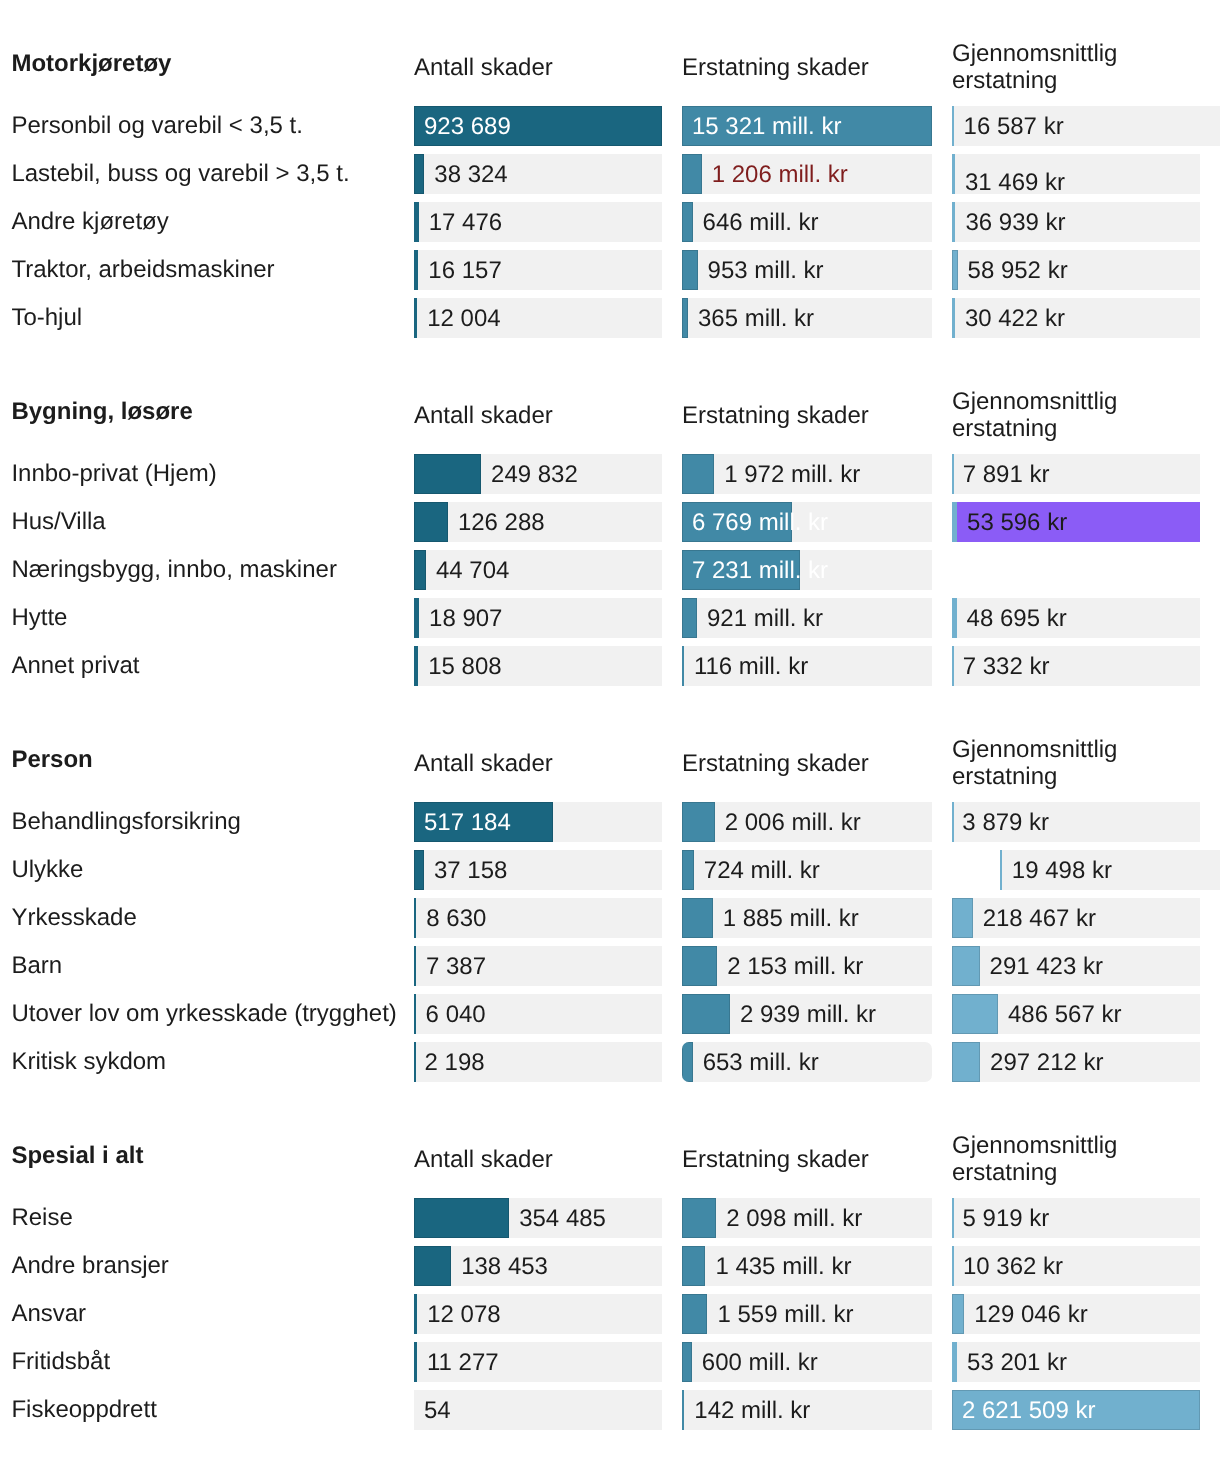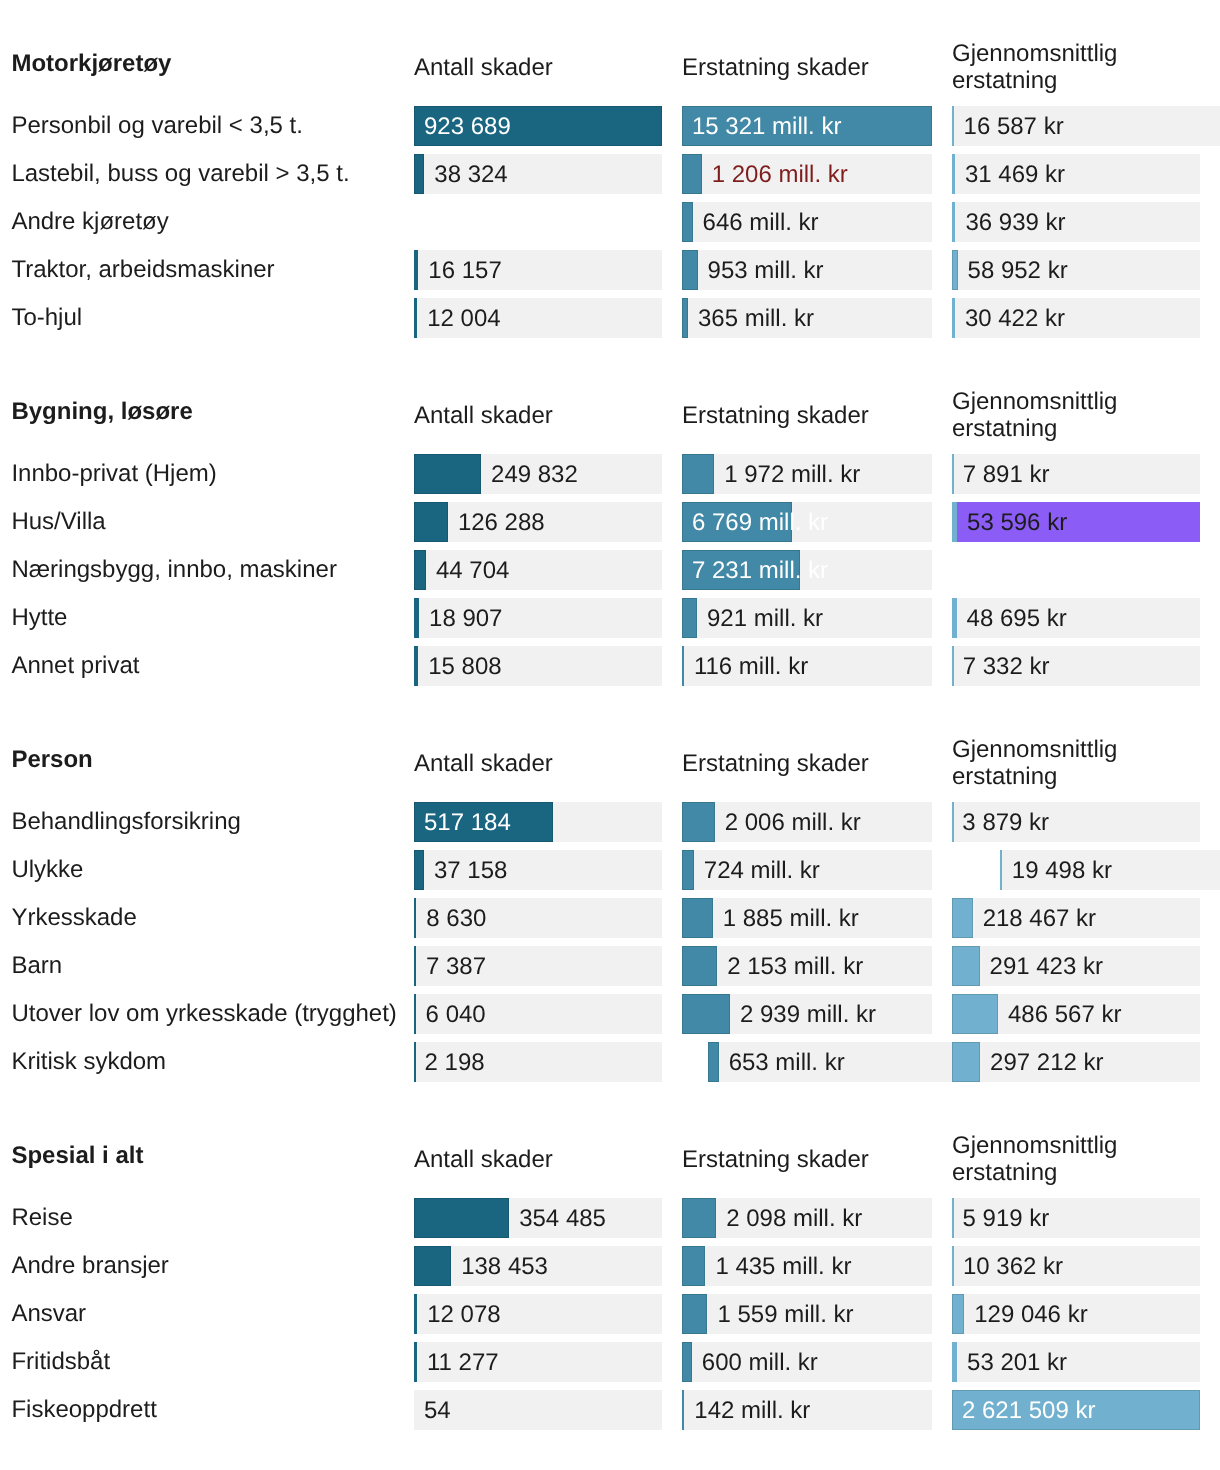--- a/index.html
+++ b/index.html
@@ -66,23 +66,27 @@
       <div class="track" style="left: 414px; top: 110px; width: 248px; background: rgb(241, 241, 241);">
         <div class="bar edged" style="width: 10.2896px; background: rgb(26, 102, 128);"></div>
         <div class="val outside" style="left: 20.2896px; color: rgb(28, 28, 28);">38 324</div>
       </div>
       <div class="track" style="left: 682px; top: 110px; width: 250px; background: rgb(241, 241, 241);">
         <div class="bar edged" style="width: 19.6789px; background: rgb(65, 137, 166);"></div>
         <div class="val outside" style="left: 29.6789px; color: #7f1d1d;">1 206 mill. kr</div>
       </div>
       <div class="track" style="left: 952px; top: 110px; width: 248px; background: rgb(241, 241, 241);">
         <div class="bar" style="width: 2.97703px; background: rgb(113, 176, 206);"></div>
-        <div class="val outside" style="left: 12.977px; color: rgb(28, 28, 28);">31 469 kr</div>
+        <div class="val outside" style="left: 12.977px; color: rgb(28, 28, 28); margin-top: 8px;">31 469 kr</div>
       </div>
       <div class="row-label" style="top: 158px;">Andre kjøretøy</div>
+      <div class="track" style="left: 414px; top: 158px; width: 248px; background: rgb(241, 241, 241);">
+        <div class="bar" style="width: 4.69211px; background: rgb(26, 102, 128);"></div>
+        <div class="val outside" style="left: 14.6921px; color: rgb(28, 28, 28);">17 476</div>
+      </div>
       <div class="track" style="left: 682px; top: 158px; width: 250px; background: rgb(241, 241, 241);">
         <div class="bar edged" style="width: 10.5411px; background: rgb(65, 137, 166);"></div>
         <div class="val outside" style="left: 20.5411px; color: rgb(28, 28, 28);">646 mill. kr</div>
       </div>
       <div class="track" style="left: 952px; top: 158px; width: 248px; background: rgb(241, 241, 241);">
         <div class="bar" style="width: 3.4945px; background: rgb(113, 176, 206);"></div>
         <div class="val outside" style="left: 13.4945px; color: rgb(28, 28, 28);">36 939 kr</div>
       </div>
       <div class="row-label" style="top: 206px;">Traktor, arbeidsmaskiner</div>
       <div class="track" style="left: 414px; top: 206px; width: 248px; background: rgb(241, 241, 241);">
@@ -248,21 +252,21 @@
       </div>
       <div class="track" style="left: 952px; top: 254px; width: 248px; background: rgb(241, 241, 241);">
         <div class="bar edged" style="width: 46.0302px; background: rgb(113, 176, 206);"></div>
         <div class="val outside" style="left: 56.0302px; color: rgb(28, 28, 28);">486 567 kr</div>
       </div>
       <div class="row-label" style="top: 302px;">Kritisk sykdom</div>
       <div class="track" style="left: 414px; top: 302px; width: 248px; background: rgb(241, 241, 241);">
         <div class="bar" style="width: 2px; background: rgb(26, 102, 128);"></div>
         <div class="val outside" style="left: 10.5901px; color: rgb(28, 28, 28);">2 198</div>
       </div>
-      <div class="track" style="left: 708px; top: 302px; width: 250px; background: rgb(241, 241, 241);">
+      <div class="track" style="left: 682px; top: 302px; width: 250px; background: rgb(241, 241, 241); border-radius: 7px;">
         <div class="bar edged" style="width: 10.6553px; background: rgb(65, 137, 166);"></div>
         <div class="val outside" style="left: 20.6553px; color: rgb(28, 28, 28);">653 mill. kr</div>
       </div>
       <div class="track" style="left: 952px; top: 302px; width: 248px; background: rgb(241, 241, 241);">
         <div class="bar edged" style="width: 28.1169px; background: rgb(113, 176, 206);"></div>
         <div class="val outside" style="left: 38.1169px; color: rgb(28, 28, 28);">297 212 kr</div>
       </div>
     </div>
     <div class="section" style="top: 1136px; height: 294px;">
       <div class="sec-title" style="top: 7.7px;">Spesial i alt</div>

